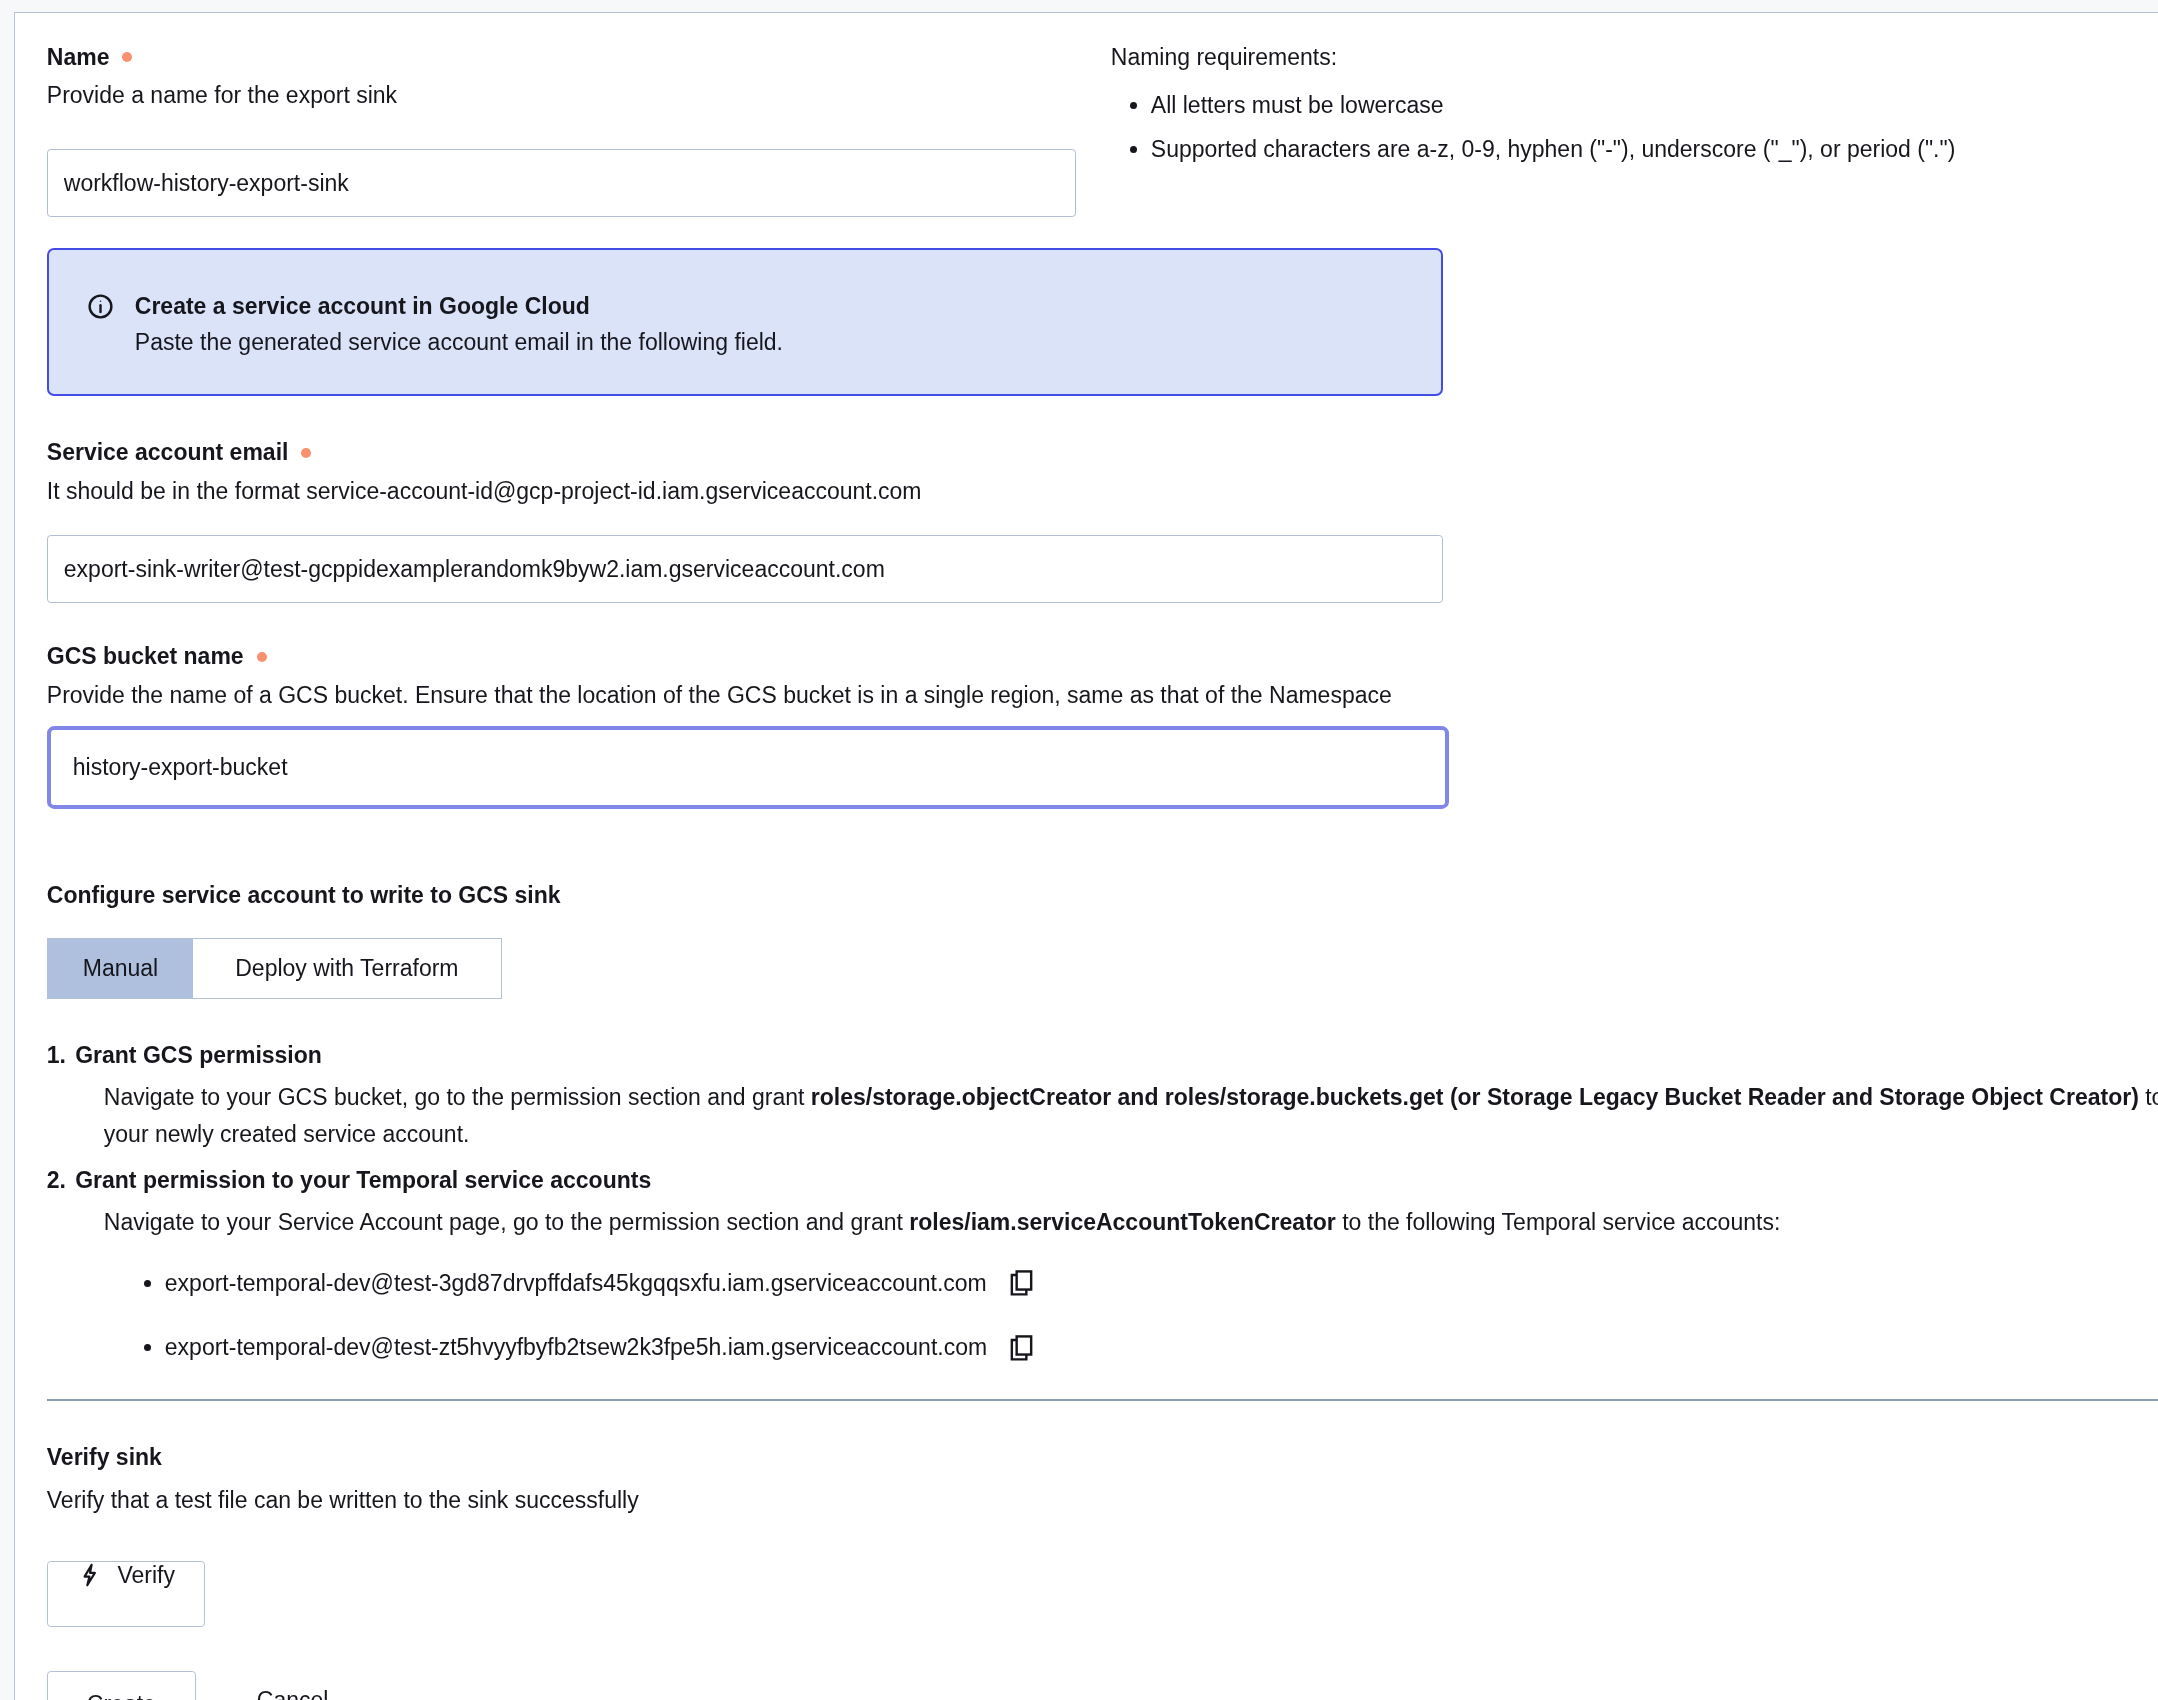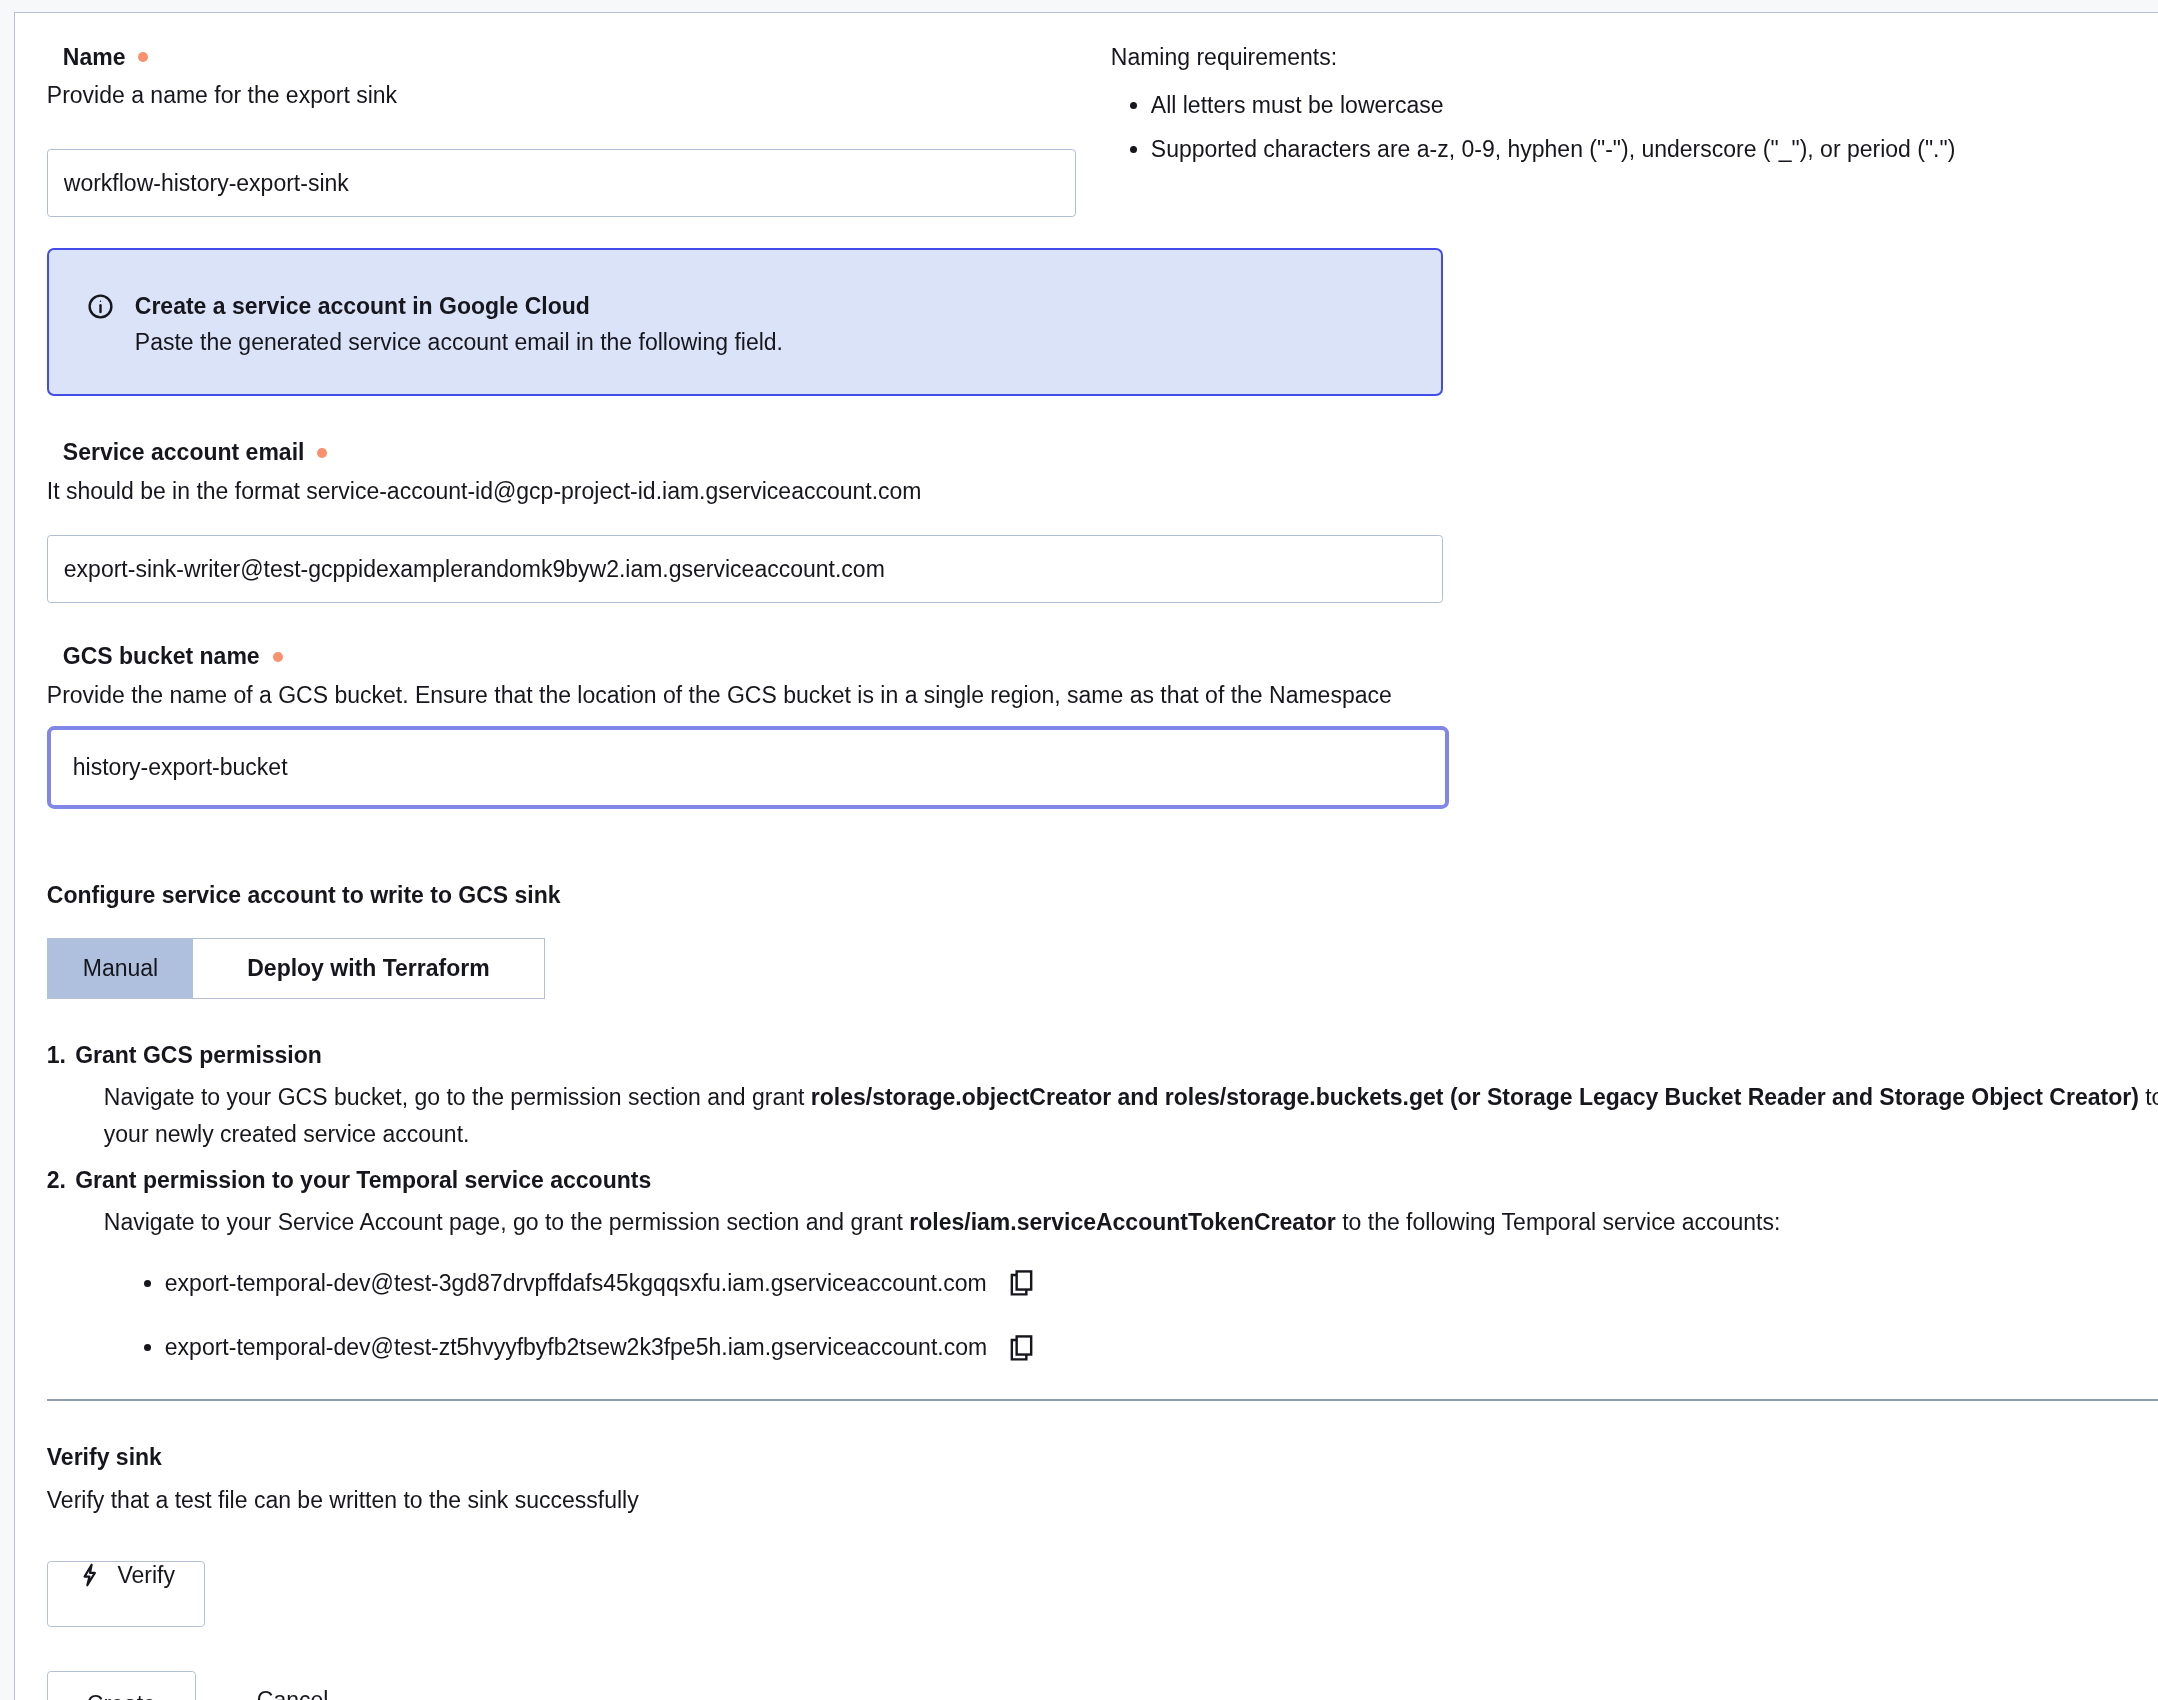--- a/index.html
+++ b/index.html
@@ -18,21 +18,21 @@
     width: 2204px; height: 1791px;
     background: #ffffff;
     border: 1.8px solid #b3c0d6;
     box-sizing: border-box;
     padding: 27.5px 37px 0 32px;
   }
   .top-row { display: flex; }
   .col-left { width: 1029px; flex: none; }
   .col-right { margin-left: 35px; flex: 1; }
 
-  .field-label-row { display: flex; align-items: center; line-height: 33px; margin-left: 16px; }
+  .field-label-row { display: flex; align-items: center; line-height: 33px; }
   .field-label { font-weight: 700; }
   .required-dot {
     width: 10px; height: 10px; border-radius: 50%;
     background: #f9916e; margin-left: 13px; display: inline-block;
   }
   .field-desc { line-height: 33px; margin-top: 5.5px; }
   .text-input {
     margin-top: 37px;
     width: 100%; height: 68px;
     border: 1.8px solid #b0bdd4; border-radius: 3.7px;
@@ -72,21 +72,21 @@
     display: inline-flex;
     border: 1.8px solid #b3c0d6;
   }
   .tab {
     font: inherit; font-size: 23px; color: #16161d;
     background: #fff; border: none; cursor: pointer;
     height: 59px; padding: 0 35px;
     display: inline-flex; align-items: center;
   }
   .tab.selected { background: #aec0dd; }
-  .tab + .tab { padding: 0 54px; font-weight: bold; }
+  .tab + .tab { padding: 0 42px; }
 
   .steps { margin: 40px 0 0 0; padding: 0; list-style: none; }
   .step-title { font-weight: 700; line-height: 33px; padding-left: 22px; }
   .step-num { margin-right: 9.2px; margin-left: -22px; }
   .step-body { margin: 7.3px 0 11px 0; padding-left: 57px; line-height: 37px; max-width: 2103px; }
   .accounts { list-style: disc; margin: 26px 0 0 0; padding-left: 118px; }
   .accounts li { line-height: 33px; margin-bottom: 30px; }
   .copy-btn {
     background: none; border: none; padding: 0; margin-left: 20px;
     cursor: pointer; color: #16161d; vertical-align: -7.3px;

